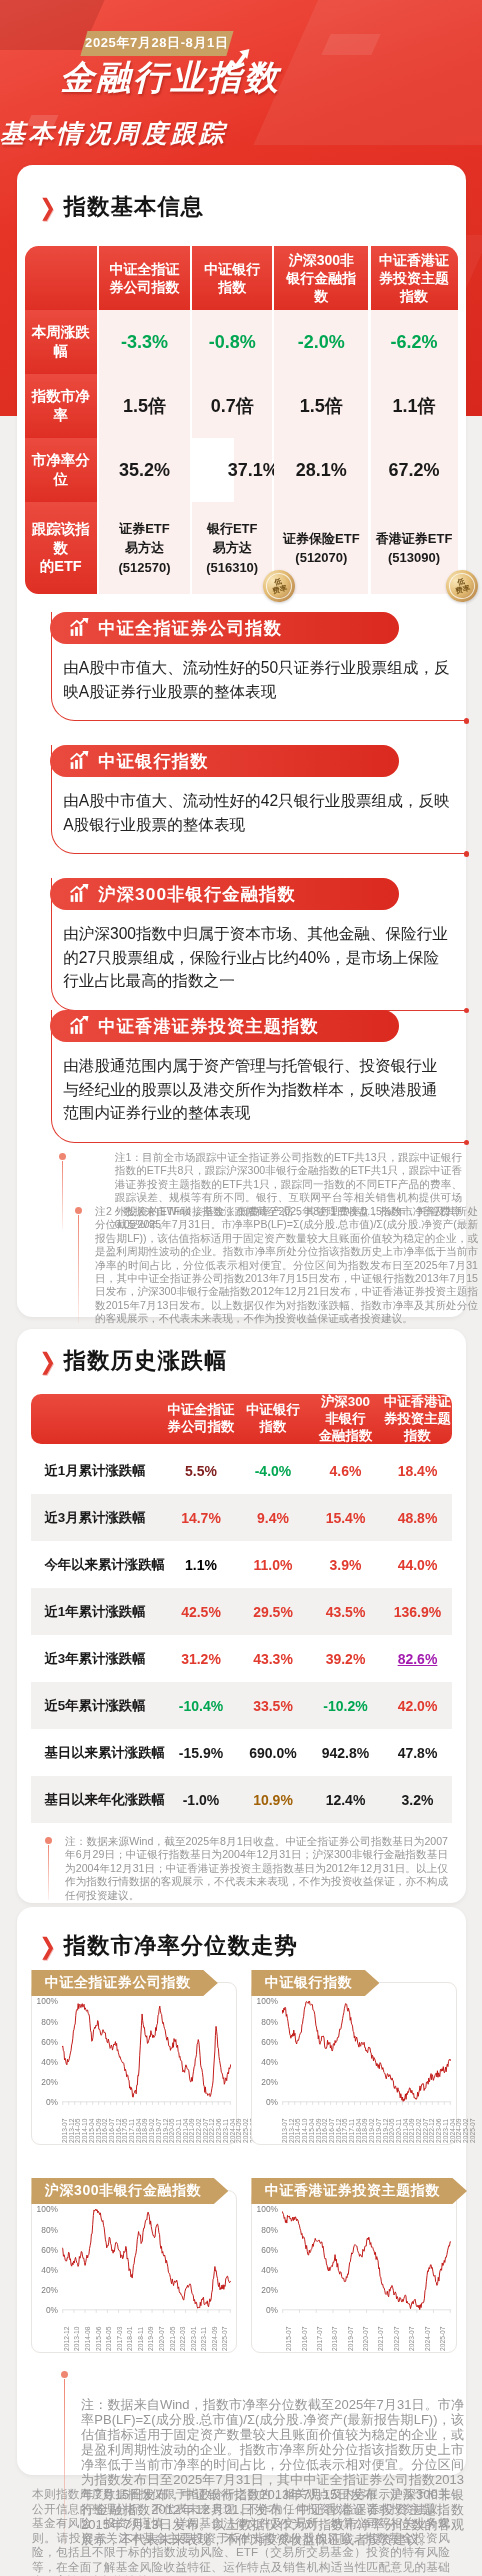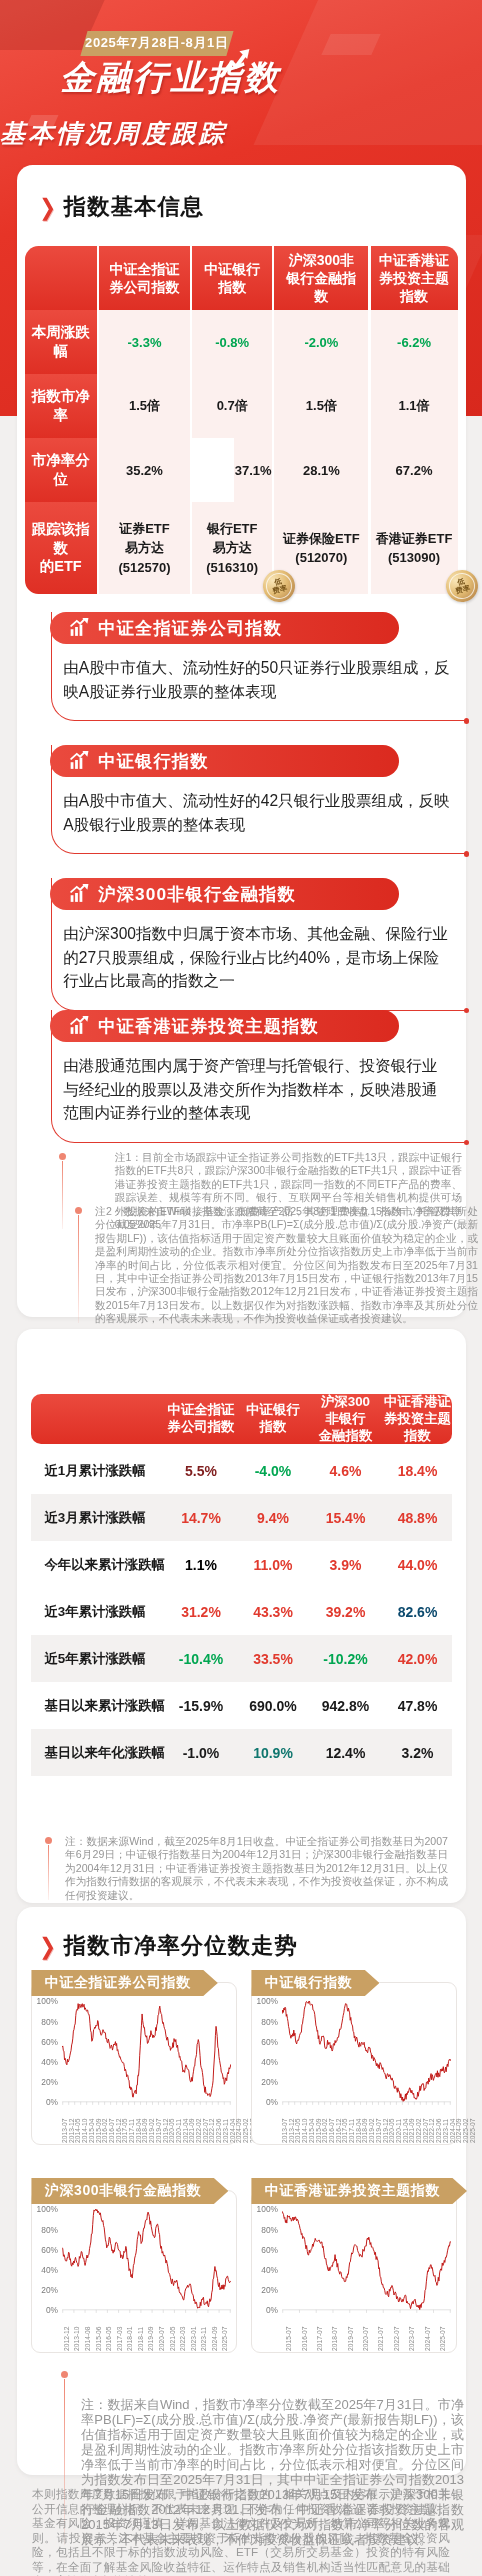--- a/index.html
+++ b/index.html
@@ -40,21 +40,21 @@
 
   
   .t1 { position:absolute; left:7.8px; top:81px; width:433px; display:grid;
         grid-template-columns:72px 91px 80px 94px 87px; column-gap:2.2px; row-gap:0;
         grid-template-rows:64px 64px 64px 64px 92px; border-radius:13.4px; overflow:hidden; }
   .t1-cell { display:flex; flex-direction:column; align-items:center; justify-content:center; text-align:center; }
   .t1-red { background:linear-gradient(180deg,#eb4a3e,#df2f24); color:#fff; font-weight:700; }
   .t1-colhead { font-size:14px; line-height:1.3; white-space:pre-line; }
   .t1-rowlabel { font-size:14.5px; line-height:1.3; white-space:pre-line; }
   .t1-val { background:#fcf0ee; font-weight:700; }
-  .t1-big { font-size:13px; }
+  .t1-big { font-size:18px; }
   .t1-etf { font-size:13px; line-height:1.5; }
 
   
   .seal { position:absolute; width:32px; height:32px; border-radius:50%;
     background:radial-gradient(circle at 35% 28%,#f9e6b8 0%,#e3bc74 45%,#c39455 75%,#a97f40 100%);
     display:flex; align-items:center; justify-content:center; transform:rotate(-14deg);
     box-shadow:0 1.1px 2.8px rgba(0,0,0,.2); }
   .seal-in { width:26px; height:26px; border-radius:50%; border:0.6px solid rgba(255,255,255,.75);
     color:#7a571c; font-size:7.3px; font-weight:900; line-height:1.15; display:flex; flex-direction:column;
     align-items:center; justify-content:center; }
@@ -275,20 +275,24 @@
     </div>
   </div>
   <div class="seal seal2">
     <div class="seal-in">
       <span>低</span>
       <span>费率</span>
     </div>
   </div>
 
   <div class="card card2">
+    <div class="sec-title" style="top:17px;">
+      <span class="chev"></span>
+      <b>指数历史涨跌幅</b>
+    </div>
     <div class="t2h" id="t2h">
         <div class=""></div>
         <div class="">中证全指证
 券公司指数</div>
         <div class="">中证银行
 指数</div>
         <div class="">沪深300
 非银行
 金融指数</div>
         <div class="">中证香港证
@@ -310,45 +314,52 @@
           <div class="t2-val" style="color: rgb(225, 58, 46);">15.4%</div>
           <div class="t2-val" style="color: rgb(225, 58, 46);">48.8%</div>
         </div>
         <div class="t2-row">
           <div class="t2-label">今年以来累计涨跌幅</div>
           <div class="t2-val" style="color: #000000;">1.1%</div>
           <div class="t2-val" style="color: rgb(225, 58, 46);">11.0%</div>
           <div class="t2-val" style="color: rgb(225, 58, 46);">3.9%</div>
           <div class="t2-val" style="color: rgb(225, 58, 46);">44.0%</div>
         </div>
+        <div class="t2-row alt">
+          <div class="t2-label">近1年累计涨跌幅</div>
+          <div class="t2-val" style="color: rgb(225, 58, 46);">42.5%</div>
+          <div class="t2-val" style="color: rgb(225, 58, 46);">29.5%</div>
+          <div class="t2-val" style="color: rgb(225, 58, 46);">43.5%</div>
+          <div class="t2-val" style="color: rgb(225, 58, 46);">136.9%</div>
+        </div>
         <div class="t2-row">
           <div class="t2-label">近3年累计涨跌幅</div>
           <div class="t2-val" style="color: rgb(225, 58, 46);">31.2%</div>
           <div class="t2-val" style="color: rgb(225, 58, 46);">43.3%</div>
           <div class="t2-val" style="color: rgb(225, 58, 46);">39.2%</div>
-          <div class="t2-val" style="color: #0c4a6e;">82.6%</div>
+          <div class="t2-val" style="color: #a21caf; text-decoration: underline;">82.6%</div>
         </div>
         <div class="t2-row alt">
           <div class="t2-label">近5年累计涨跌幅</div>
           <div class="t2-val" style="color: rgb(0, 166, 81);">-10.4%</div>
           <div class="t2-val" style="color: rgb(225, 58, 46);">33.5%</div>
           <div class="t2-val" style="color: rgb(0, 166, 81);">-10.2%</div>
           <div class="t2-val" style="color: rgb(225, 58, 46);">42.0%</div>
         </div>
         <div class="t2-row">
           <div class="t2-label">基日以来累计涨跌幅</div>
           <div class="t2-val" style="color: rgb(26, 26, 26);">-15.9%</div>
           <div class="t2-val" style="color: rgb(26, 26, 26);">690.0%</div>
           <div class="t2-val" style="color: rgb(26, 26, 26);">942.8%</div>
           <div class="t2-val" style="color: rgb(26, 26, 26);">47.8%</div>
         </div>
         <div class="t2-row alt">
           <div class="t2-label">基日以来年化涨跌幅</div>
           <div class="t2-val" style="color: rgb(26, 26, 26);">-1.0%</div>
-          <div class="t2-val" style="color: #0f766e;">10.9%</div>
+          <div class="t2-val" style="color: #a16207;">10.9%</div>
           <div class="t2-val" style="color: rgb(26, 26, 26);">12.4%</div>
           <div class="t2-val" style="color: rgb(26, 26, 26);">3.2%</div>
         </div>
       </div>
     <div class="note t2-note" style="left:28px;width:403px;">
       <div class="pin"></div>
       <p>注：数据来源Wind，截至2025年8月1日收盘。中证全指证券公司指数基日为2007年6月29日；中证银行指数基日为2004年12月31日；沪深300非银行金融指数基日为2004年12月31日；中证香港证券投资主题指数基日为2012年12月31日。以上仅作为指数行情数据的客观展示，不代表未来表现，不作为投资收益保证，亦不构成任何投资建议。</p>
     </div>
   </div>
 

